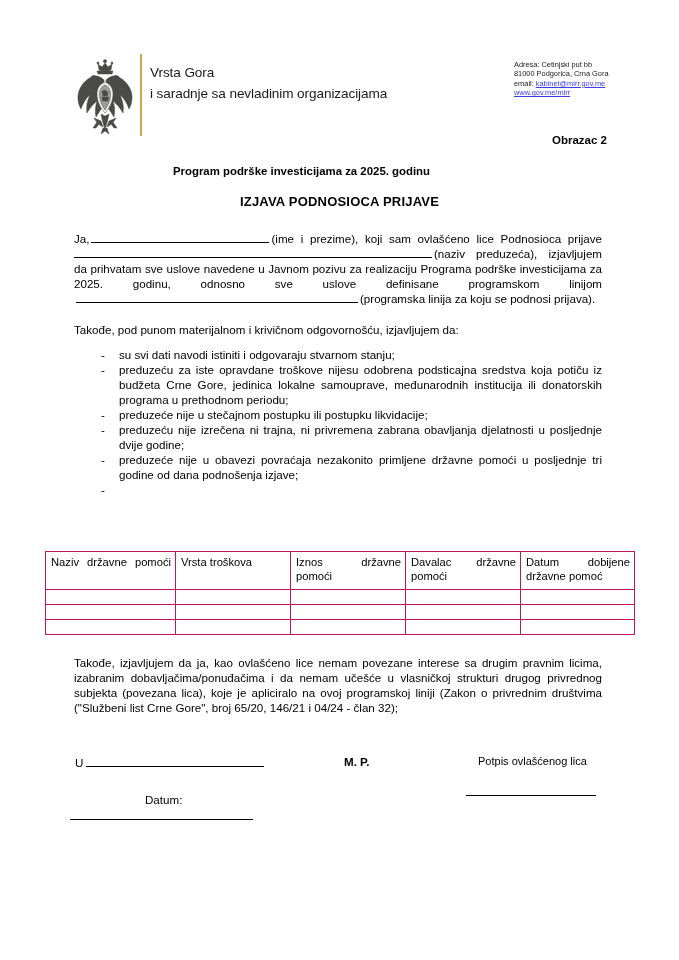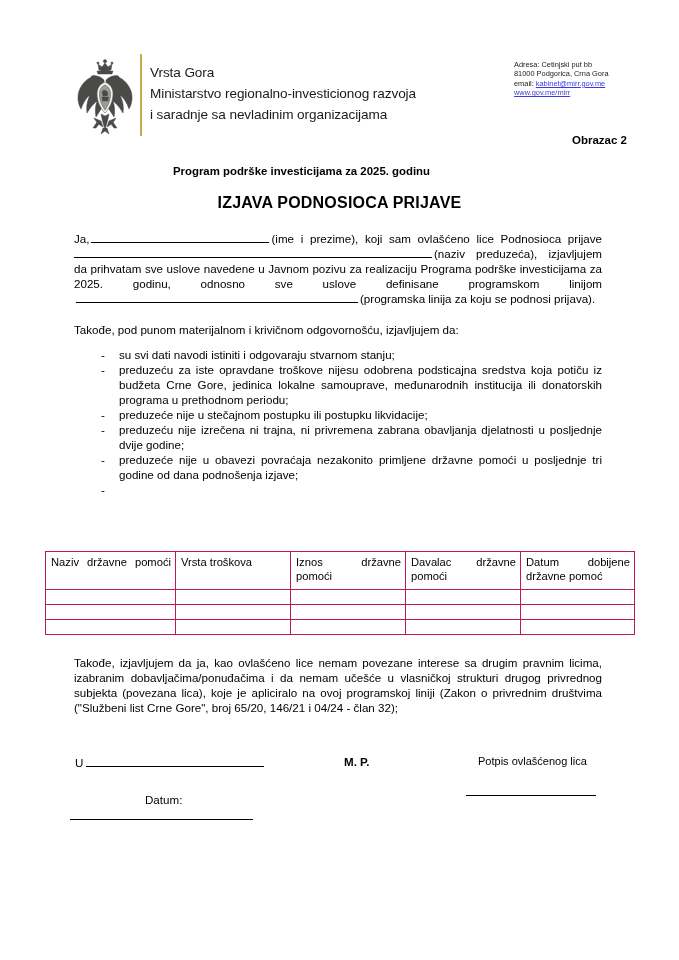--- a/index.html
+++ b/index.html
@@ -77,21 +77,21 @@
     color: #3b3be0;
     text-decoration: underline;
   }
 
   .obrazac {
     position: absolute;
     left: 0;
     top: 134px;
     width: 679px;
     text-align: right;
-    padding-right: 52px;
+    padding-right: 72px;
     box-sizing: border-box;
     font-size: 11.5px;
     font-weight: bold;
     color: #000;
   }
 
   
   .program-title {
     position: absolute;
     left: 0;
@@ -100,21 +100,21 @@
     text-align: center;
     font-size: 11.4px;
     font-weight: bold;
   }
   .doc-title {
     position: absolute;
     left: 0;
     top: 194px;
     width: 679px;
     text-align: center;
-    font-size: 16px;
+    font-size: 13px;
     font-weight: bold;
     letter-spacing: 0.2px;
   }
 
   
   .body-area {
     position: absolute;
     left: 74px;
     top: 231px;
     width: 528px;
@@ -305,21 +305,20 @@
           <path d="M37 64 L41 70 L38 70 L35 66 Z"></path>
           <path d="M27 70 L25 76 L29 73 L33 76 L31 70 Z"></path>
         </g>
       </svg>
     </div>
 
     <div class="header-divider"></div>
 
     <div class="header-titles">
       <div class="line l1">Vrsta Gora</div>
-      <div class="line">Ministarstvo regionalno-investicionog razvoja</div>
       <div class="line">i saradnje sa nevladinim organizacijama</div>
     </div>
 
     <div class="addr-block">
       <div>Adresa: Cetinjski put bb</div>
       <div>81000 Podgorica, Crna Gora</div>
       <div><span>email:</span>&nbsp;<span class="link">kabinet@mirr.gov.me</span></div>
       <div><span class="link">www.gov.me/mirr</span></div>
     </div>
   </div>

